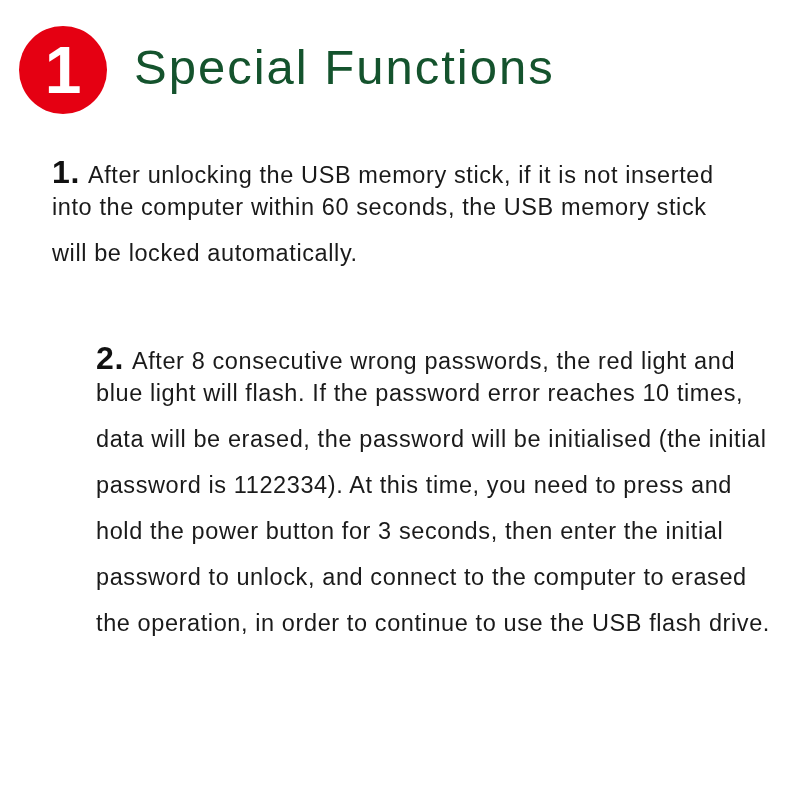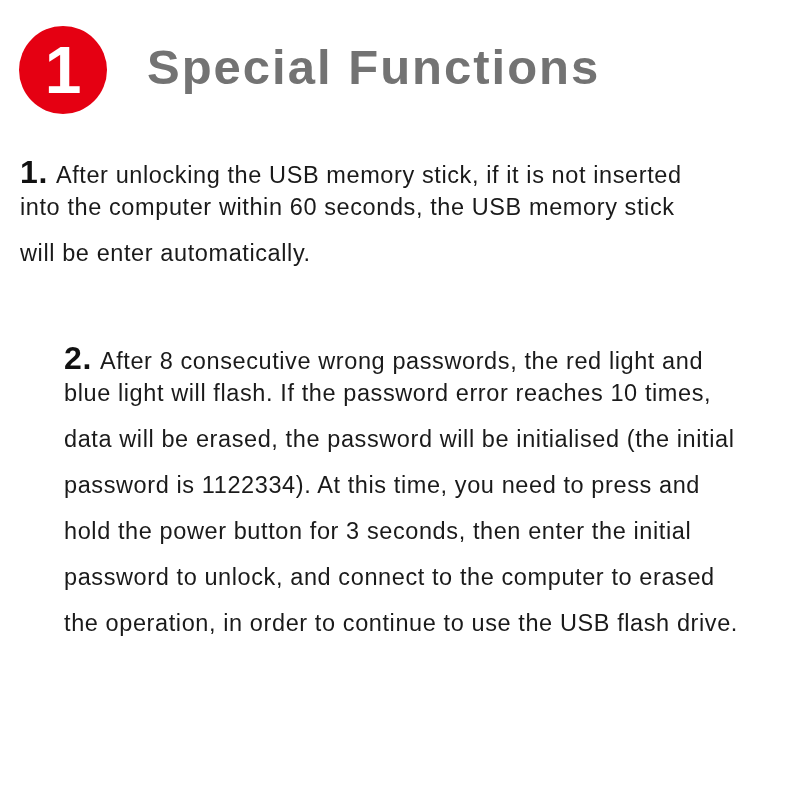--- a/index.html
+++ b/index.html
@@ -29,31 +29,31 @@
       background: #e50012;
       color: #ffffff;
       display: flex;
       align-items: center;
       justify-content: center;
       font-weight: bold;
       font-size: 66px;
       line-height: 1;
     }
     .title {
-      margin-left: 40px;
-      color: #737373;
-      font-weight: bold;
+      margin-left: 27px;
+      color: #14532d;
+      font-weight: normal;
       font-size: 49px;
       letter-spacing: 2px;
       line-height: 1;
       margin-top: -6px;
     }
     .section {
       position: absolute;
-      left: 20px;
+      left: 52px;
       width: 740px;
       font-size: 23.5px;
       letter-spacing: 0.6px;
       color: #1a1a1a;
     }
     .line {
       height: 46px;
       white-space: nowrap;
     }
     .num {
@@ -75,21 +75,21 @@
     <span>1</span>
   </div>
   <div class="title">Special Functions</div>
 </div>
 
 <div class="section" id="s1">
   <div class="line">
     <span class="num">1.</span><span>After unlocking the USB memory stick, if it is not inserted</span>
   </div>
   <div class="line">into the computer within 60 seconds, the USB memory stick</div>
-  <div class="line">will be enter automatically.</div>
+  <div class="line">will be locked automatically.</div>
 </div>
 
 <div class="section" id="s2">
   <div class="line">
     <span class="num">2.</span><span>After 8 consecutive wrong passwords, the red light and</span>
   </div>
   <div class="line">blue light will flash. If the password error reaches 10 times,</div>
   <div class="line">data will be erased, the password will be initialised (the initial</div>
   <div class="line">password is 1122334). At this time, you need to press and</div>
   <div class="line">hold the power button for 3 seconds, then enter the initial</div>

